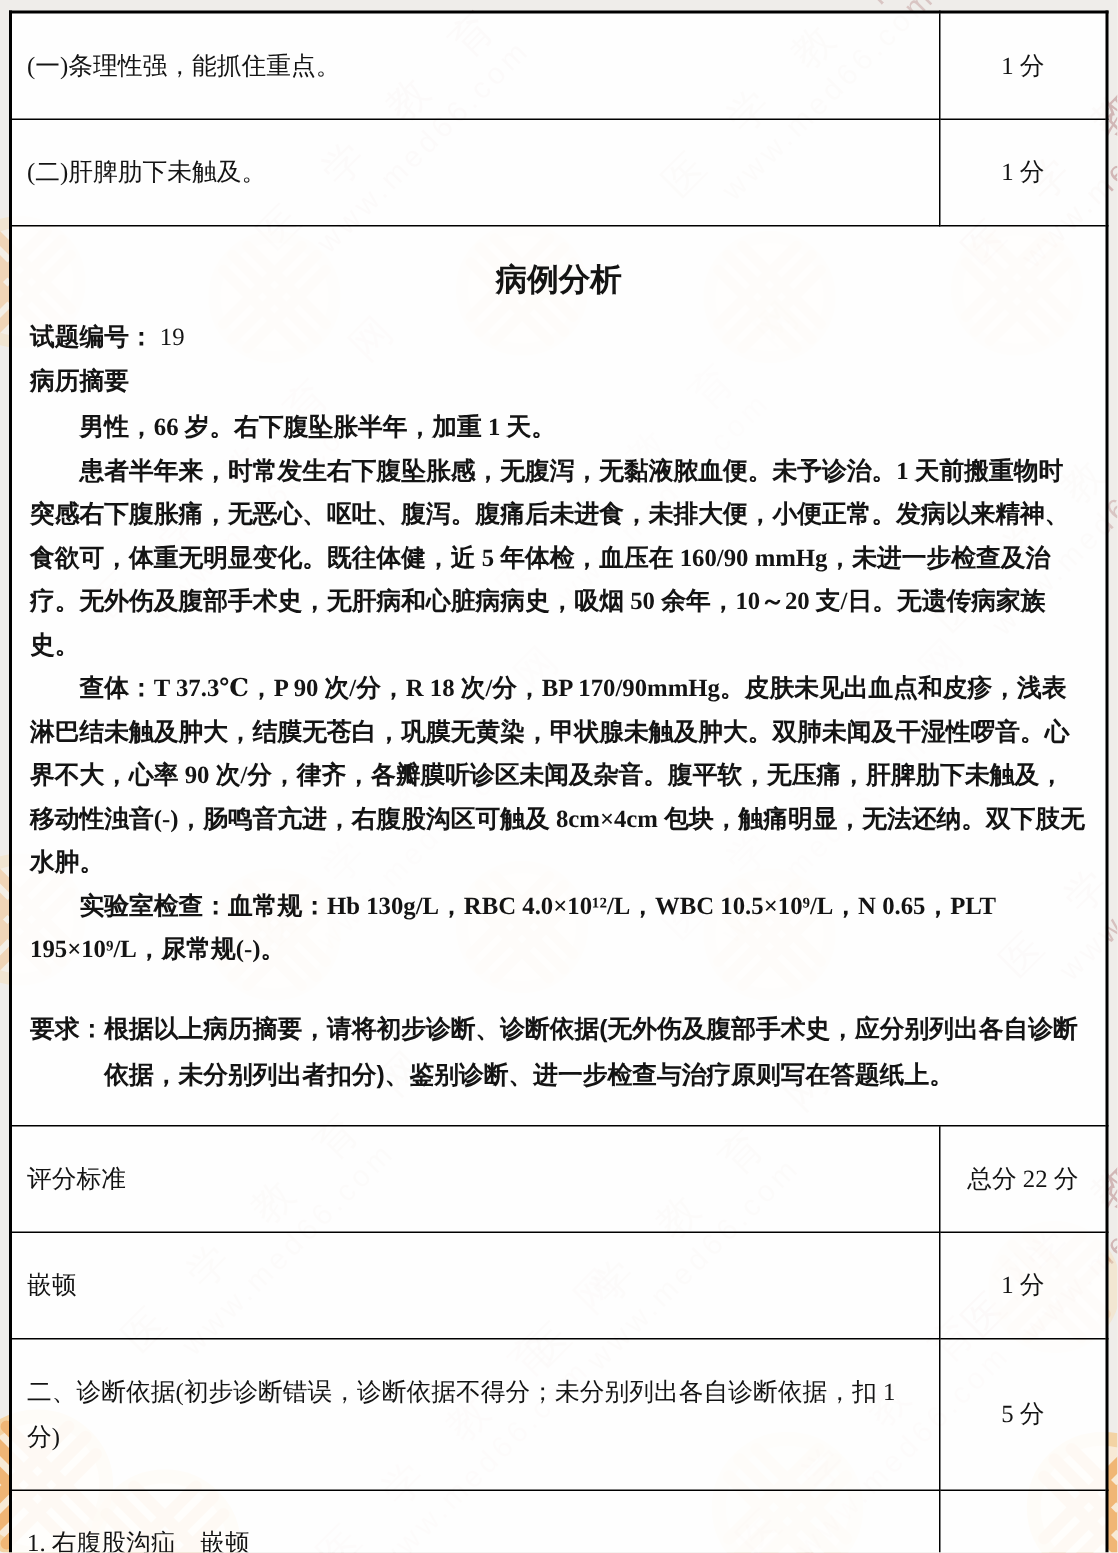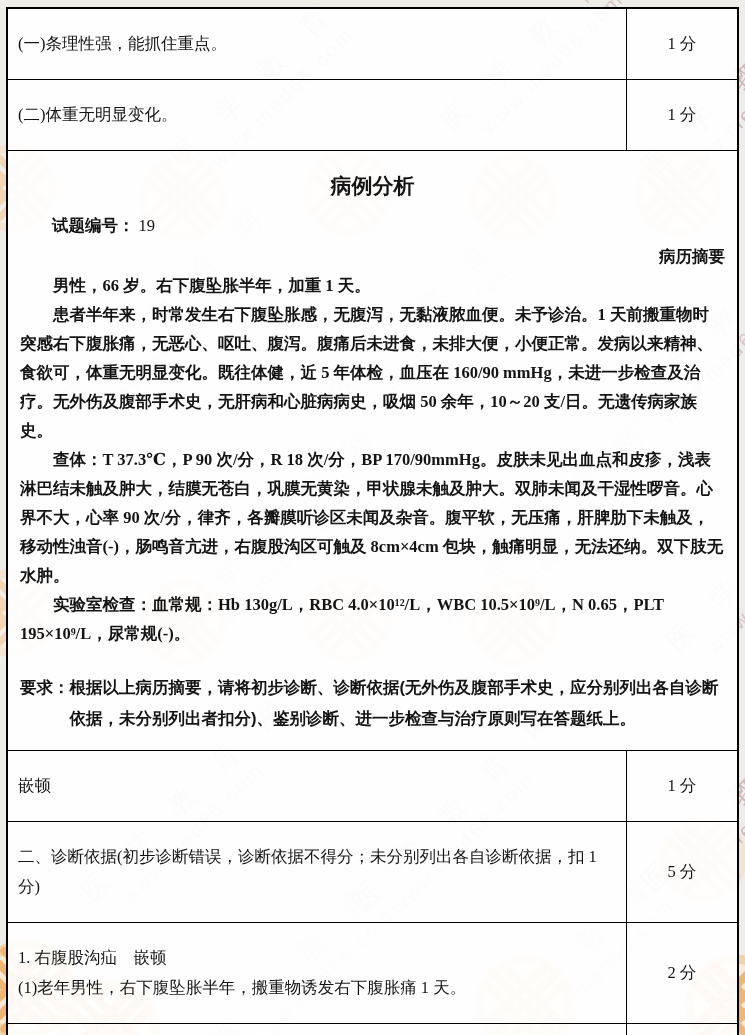--- a/index.html
+++ b/index.html
@@ -58,23 +58,23 @@
 
   
   td.case-cell { padding: 4px 12px 8px 12px; height: 600px; vertical-align: top; }
   .case-title {
     text-align: center;
     font-family: "Liberation Sans", "DejaVu Sans", sans-serif;
     font-weight: bold;
     font-size: 21px;
     margin: 8px 0 10px 0;
   }
-  .case-meta { line-height: 30px; font-family: "Liberation Sans", "DejaVu Sans", sans-serif; font-weight: bold; font-size: 16.5px; margin-left: 32px; }
+  .case-meta { line-height: 30px; font-family: "Liberation Sans", "DejaVu Sans", sans-serif; font-weight: bold; font-size: 16.5px; }
   .case-meta .num { font-family: "Liberation Serif", "DejaVu Serif", serif; font-weight: normal; margin-left: 4px; }
-  .case-sub { line-height: 30px; font-family: Liberation Sans, sans-serif; font-weight: bold; font-size: 16.5px; text-align: right; }
+  .case-sub { line-height: 30px; font-family: Liberation Mono, monospace; font-weight: bold; font-size: 16.5px; }
   .case-cell p { text-indent: 2em; line-height: 29px; font-size: 16.5px; margin: 0; font-weight: bold; }
   .req {
     margin-top: 24px;
     padding-left: 3em;
     text-indent: -3em;
     line-height: 31px;
     font-size: 16.5px;
     font-family: "Liberation Sans", "DejaVu Sans", sans-serif;
     font-weight: bold;
   }
@@ -307,21 +307,21 @@
           <col style="width:621px">
           <col style="width:112px">
         </colgroup>
       <tbody>
 
         <tr class="row-s">
           <td class="txt">(一)条理性强，能抓住重点。</td>
           <td class="score">1 分</td>
         </tr>
         <tr class="row-s">
-          <td class="txt">(二)体重无明显变化。</td>
+          <td class="txt">(二)肝脾肋下未触及。</td>
           <td class="score">1 分</td>
         </tr>
 
         <tr>
           <td class="case-cell" colspan="2">
             <div class="case-title">病例分析</div>
             <div class="case-meta">
               <span>试题编号：</span><span class="num">19</span>
             </div>
             <div class="case-sub">病历摘要</div>
@@ -329,20 +329,24 @@
             <p>患者半年来，时常发生右下腹坠胀感，无腹泻，无黏液脓血便。未予诊治。1 天前搬重物时突感右下腹胀痛，无恶心、呕吐、腹泻。腹痛后未进食，未排大便，小便正常。发病以来精神、食欲可，体重无明显变化。既往体健，近 5 年体检，血压在 160/90 mmHg，未进一步检查及治疗。无外伤及腹部手术史，无肝病和心脏病病史，吸烟 50 余年，10～20 支/日。无遗传病家族史。</p>
             <p>查体：T 37.3℃，P 90 次/分，R 18 次/分，BP 170/90mmHg。皮肤未见出血点和皮疹，浅表淋巴结未触及肿大，结膜无苍白，巩膜无黄染，甲状腺未触及肿大。双肺未闻及干湿性啰音。心界不大，心率 90 次/分，律齐，各瓣膜听诊区未闻及杂音。腹平软，无压痛，肝脾肋下未触及，移动性浊音(-)，肠鸣音亢进，右腹股沟区可触及 8cm×4cm 包块，触痛明显，无法还纳。双下肢无水肿。</p>
             <p>实验室检查：血常规：Hb 130g/L，RBC 4.0×10¹²/L，WBC 10.5×10⁹/L，N 0.65，PLT 195×10⁹/L，尿常规(-)。</p>
             <div class="req">
               <span>要求：</span><span>根据以上病历摘要，请将初步诊断、诊断依据(无外伤及腹部手术史，应分别列出各自诊断依据，未分别列出者扣分)、鉴别诊断、进一步检查与治疗原则写在答题纸上。</span>
             </div>
           </td>
         </tr>
 
         <tr class="row-s">
+          <td class="txt">评分标准</td>
+          <td class="score">总分 22 分</td>
+        </tr>
+        <tr class="row-s">
           <td class="txt">嵌顿</td>
           <td class="score">1 分</td>
         </tr>
         <tr>
           <td class="txt">二、诊断依据(初步诊断错误，诊断依据不得分；未分别列出各自诊断依据，扣 1 分)</td>
           <td class="score">5 分</td>
         </tr>
         <tr>
           <td class="txt">1. 右腹股沟疝　嵌顿
 (1)老年男性，右下腹坠胀半年，搬重物诱发右下腹胀痛 1 天。</td>

